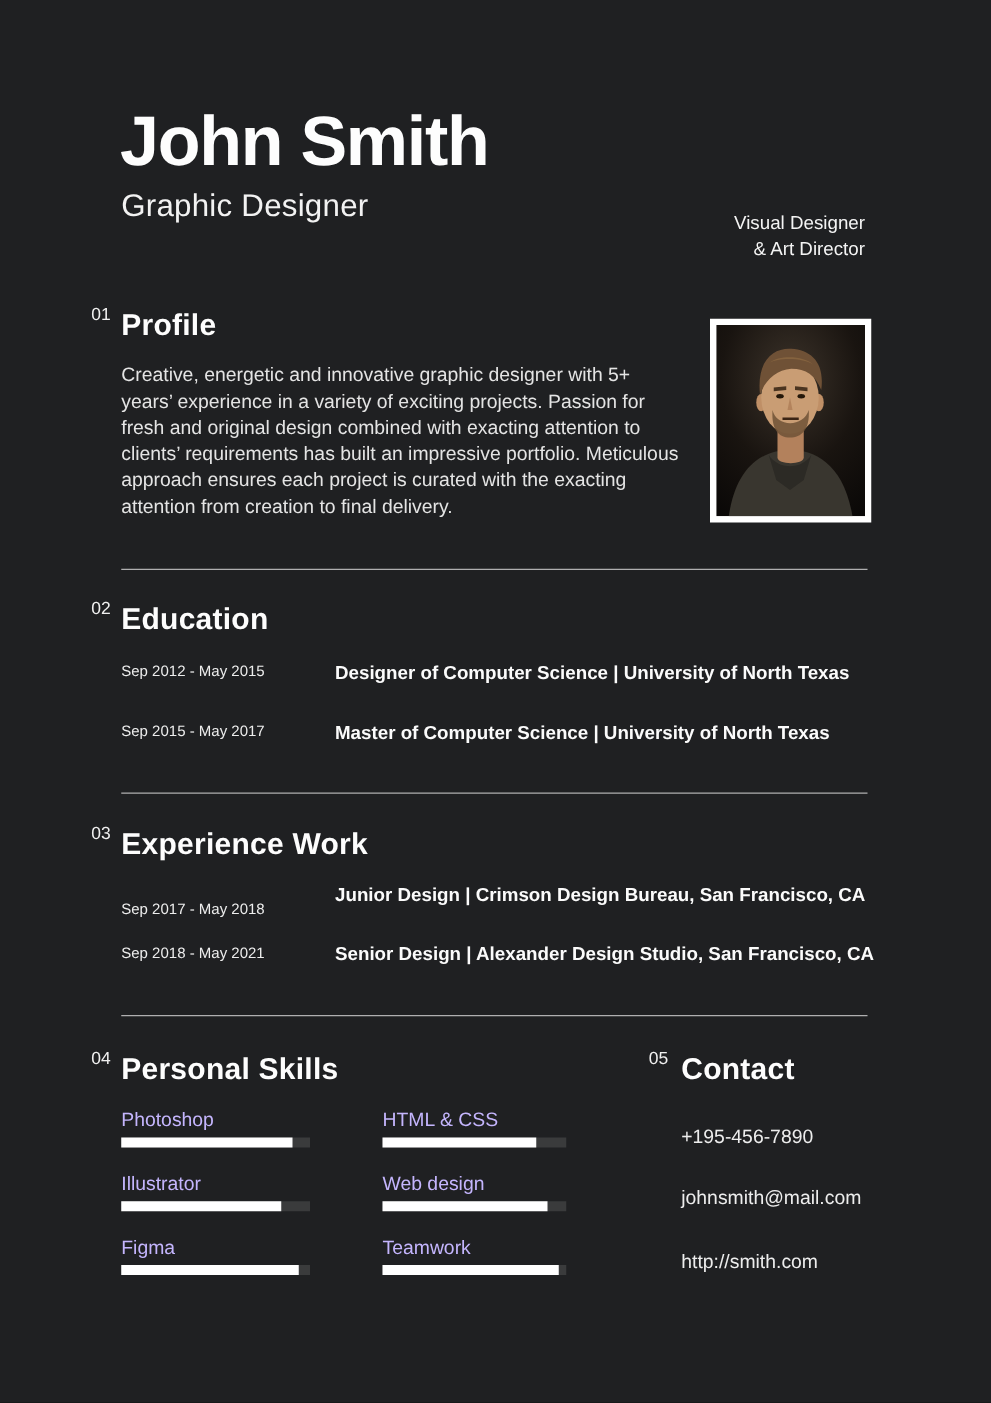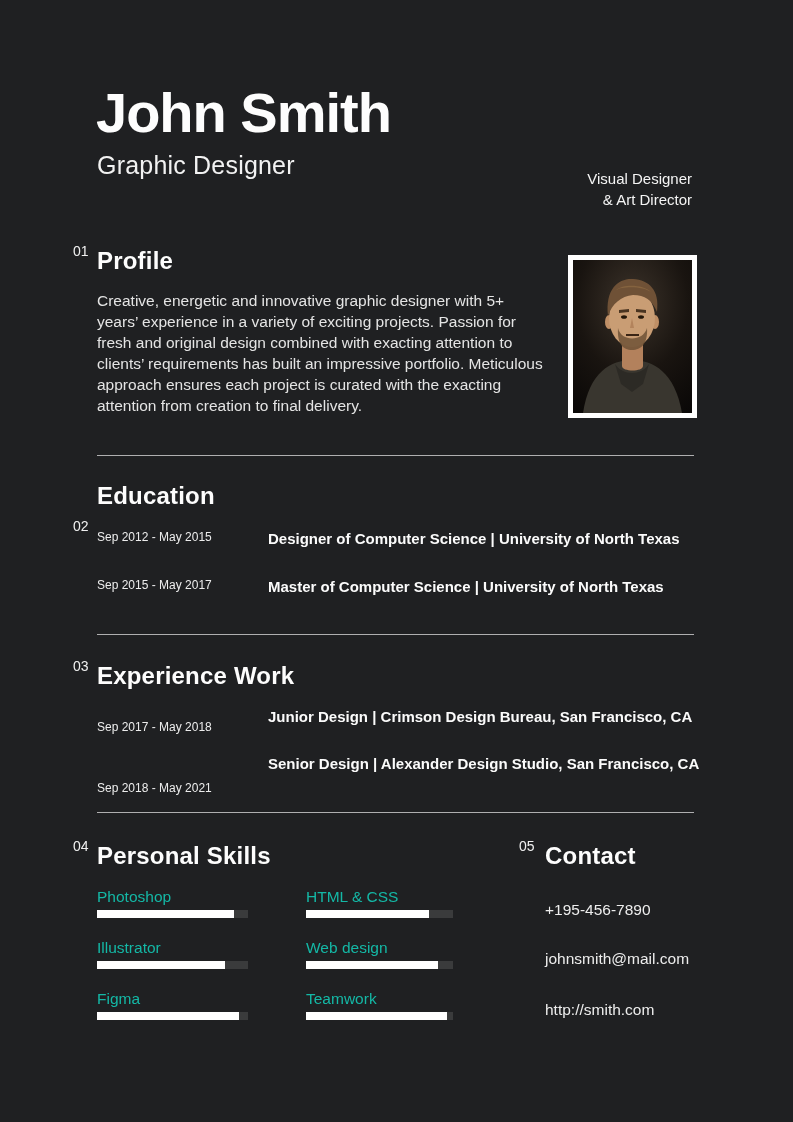--- a/index.html
+++ b/index.html
@@ -58,21 +58,21 @@
   .row-dates {
     position:absolute; left:97px; width:165px;
     font-size:12px; font-weight:400; color:#ededed; white-space:nowrap;
   }
   .row-detail {
     position:absolute; left:268px; width:440px;
     font-size:15px; font-weight:700; color:#fbfbfb; white-space:nowrap;
   }
   
   .skill-label {
-    position:absolute; font-size:15.5px; font-weight:400; color:#14b8a6;
+    position:absolute; font-size:15.5px; font-weight:400; color:#c4b5fd;
     white-space:nowrap;
   }
   .skill-track {
     position:absolute; height:8px; background:#3a3b3c;
   }
   .skill-fill { height:100%; background:#ffffff; }
   .col1 { left:97px;  width:151px; }
   .col2 { left:306px; width:147px; }
   
   .contact-item {
@@ -128,34 +128,34 @@
 
       <path d="M59 58 L61 68 L57 68 Z" fill="#b3835c"></path>
 
       <path d="M45 68 C48 82 70 82 74 68 C75 84 68 90 59 90 C50 90 44 84 45 68 Z" fill="#6e5236" opacity="0.85"></path>
       <path d="M53 74 L66 74 L66 76 L53 76 Z" fill="#3a2414"></path>
     </svg>
   </div>
 
   <div class="divider d1"></div>
 
-  <div class="sec-num" style="left:73px; top:478px;margin-top:40px;">02</div>
+  <div class="sec-num" style="left:73px; top:478px;">02</div>
   <div class="sec-title" style="left:97px; top:482px;">Education</div>
   <div class="row-dates" style="top:530px;">Sep 2012 - May 2015</div>
   <div class="row-detail" style="top:530px;">Designer of Computer Science | University of North Texas</div>
   <div class="row-dates" style="top:578px;">Sep 2015 - May 2017</div>
   <div class="row-detail" style="top:578px;">Master of Computer Science | University of North Texas</div>
 
   <div class="divider d2"></div>
 
   <div class="sec-num" style="left:73px; top:658px;">03</div>
   <div class="sec-title" style="left:97px; top:662px;">Experience Work</div>
   <div class="row-dates" style="top:720px;">Sep 2017 - May 2018</div>
   <div class="row-detail" style="top:708px;">Junior Design | Crimson Design Bureau, San Francisco, CA</div>
-  <div class="row-dates" style="top:781px;">Sep 2018 - May 2021</div>
+  <div class="row-dates" style="top:755px;">Sep 2018 - May 2021</div>
   <div class="row-detail" style="top:755px;">Senior Design | Alexander Design Studio, San Francisco, CA</div>
 
   <div class="divider d3"></div>
 
   <div class="sec-num" style="left:73px; top:838px;">04</div>
   <div class="sec-title" style="left:97px; top:842px;">Personal Skills</div>
 
   <div class="skill-label col1" style="top:888px;">Photoshop</div>
   <div class="skill-track col1" style="top:910px;">
     <div class="skill-fill" style="width: 91%;"></div>

